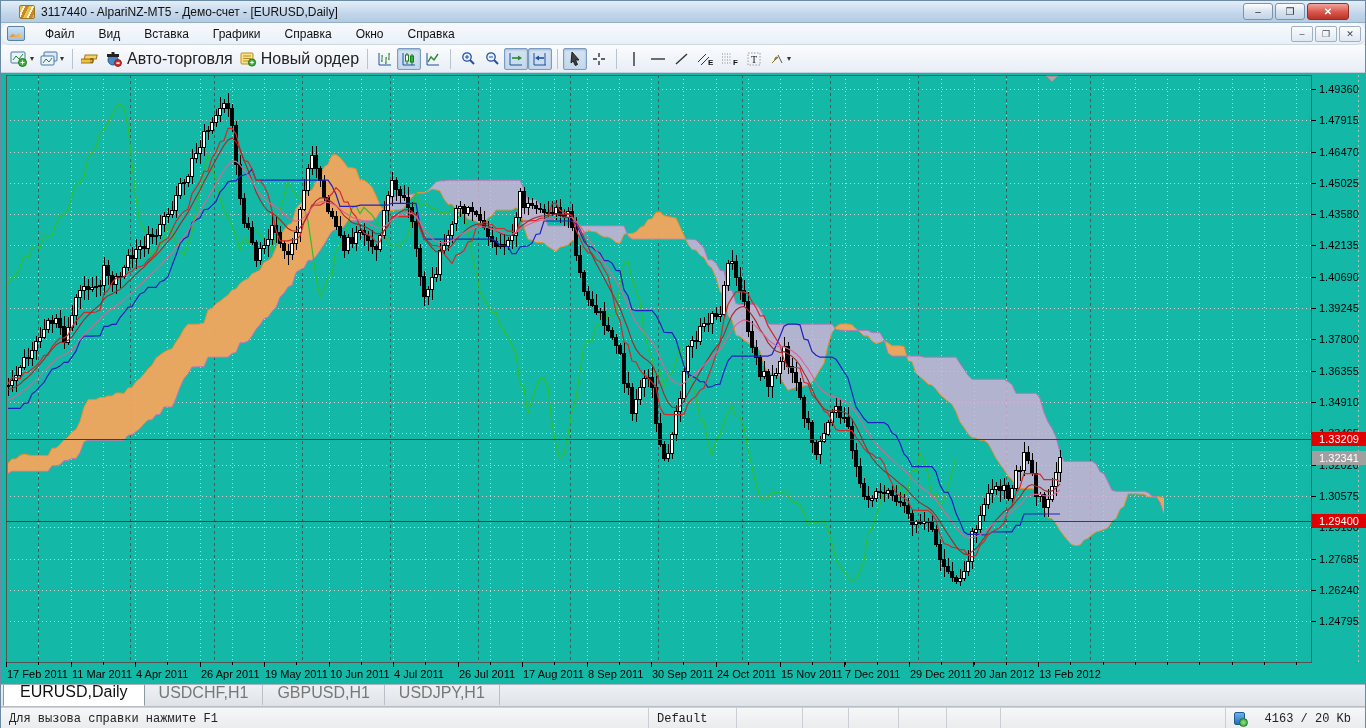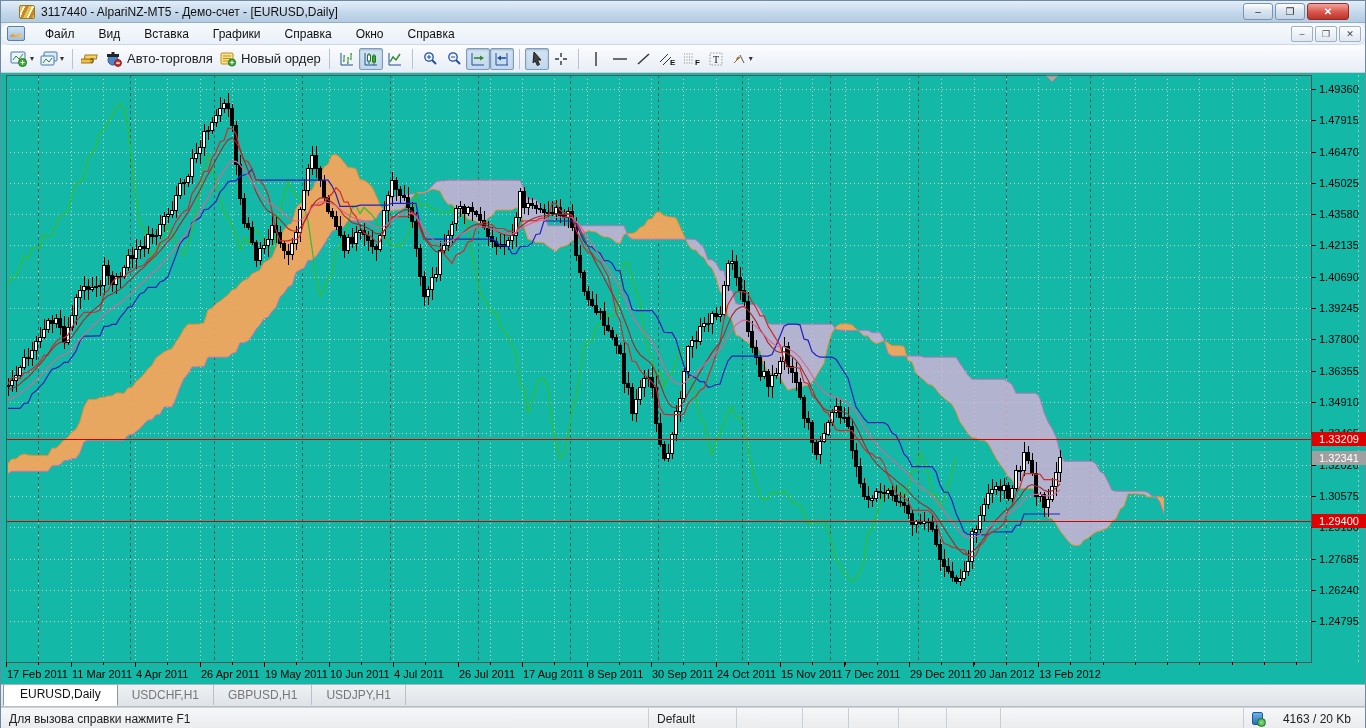--- a/index.html
+++ b/index.html
@@ -29,40 +29,40 @@
   .menubar .spacer { flex:1; }
   .mdibtn { width:22px; height:16px; border:1px solid #9fb0c0; border-radius:2px; margin-left:2px;
     background:linear-gradient(#fcfdfe,#dfe8f1); display:flex; align-items:center; justify-content:center; font-size:9px; color:#445; }
 
   
   .toolbar { height:28px; flex:0 0 28px; display:flex; align-items:center; background:linear-gradient(#fbfcfe,#e8eef6);
     border-bottom:1px solid #c4cfdc; padding:0 6px; }
   .tbtn { height:22px; min-width:24px; padding:0 2px; display:flex; align-items:center; justify-content:center; gap:1px;
     border:1px solid transparent; border-radius:2px; color:#222; }
   .tbtn.pressed { border-color:#7a9cc0; background:linear-gradient(#d4e4f2,#c4d8ec); box-shadow:inset 0 1px 2px rgba(60,90,120,.35); }
-  .tbtn .lbl { margin-left:3px; font-size:13px; }
+  .tbtn .lbl { margin-left:3px; font-size:16px; }
   .tsep { width:1px; height:20px; background:#b8c4d2; margin:0 5px; }
   .caret { font-size:8px; color:#333; margin-left:1px; }
   .tbtn svg { display:block; }
 
   
   .chartwrap { flex:0 0 612px; height:612px; background:#14b8a6; position:relative; border-bottom:1px solid #aab4be; }
   .chartwrap svg { position:absolute; left:0; top:0; }
 
   
   .tabbar { height:22px; flex:0 0 22px; background:linear-gradient(#eef1f4,#dfe3e8); border-bottom:1px solid #b7bec6;
     display:flex; align-items:flex-end; padding:0 2px; }
-  .tab { padding:3px 14px; font-size:12px; color:#777; border-right:1px solid #b9c0c8; margin-bottom:1px; }
+  .tab { padding:3px 14px; font-size:16px; color:#777; border-right:1px solid #b9c0c8; margin-bottom:1px; }
   .tab.active { background:#fff; color:#111; border:1px solid #8f979f; border-bottom:1px solid #fff; border-radius:2px 2px 0 0;
     margin-bottom:0; padding:3px 16px 4px; box-shadow:0 -1px 1px rgba(0,0,0,.08); }
 
   
   .statusbar { height:22px; flex:0 0 22px; background:linear-gradient(#f6f7f8,#e9ebed); border-top:1px solid #cdd2d8;
     display:flex; align-items:center; font-size:12px; color:#222; }
-  .s-sec { height:100%; display:flex; align-items:center; padding:0 8px; border-right:1px solid #c9ced4; }
+  .s-sec { height:100%; display:flex; align-items:center; padding:0 8px; border-right:1px solid #c9ced4;font-family:Liberation Mono, monospace; }
   .s-help { width:648px; }
   .s-profile { width:88px; }
   .s-e1{width:66px;} .s-e2{width:46px;} .s-e3{width:50px;} .s-e4{width:48px;} .s-e5{width:54px;}
   .s-flex { flex:1; border-right:1px solid #c9ced4; height:100%; }
   .s-traffic { border-right:none; display:flex; align-items:center; gap:20px; padding-right:14px; }
   .conn-icon { width:11px; height:13px; background:linear-gradient(#6db1e8,#2a6fb8); border:1px solid #1c5a9a; border-radius:2px; position:relative; }
   .conn-icon:after { content:""; position:absolute; right:-4px; bottom:-3px; width:7px; height:7px; border-radius:50%;
     background:radial-gradient(#8fe08f,#2a9a2a); border:1px solid #1d7a1d; }
 </style>
 </head>

